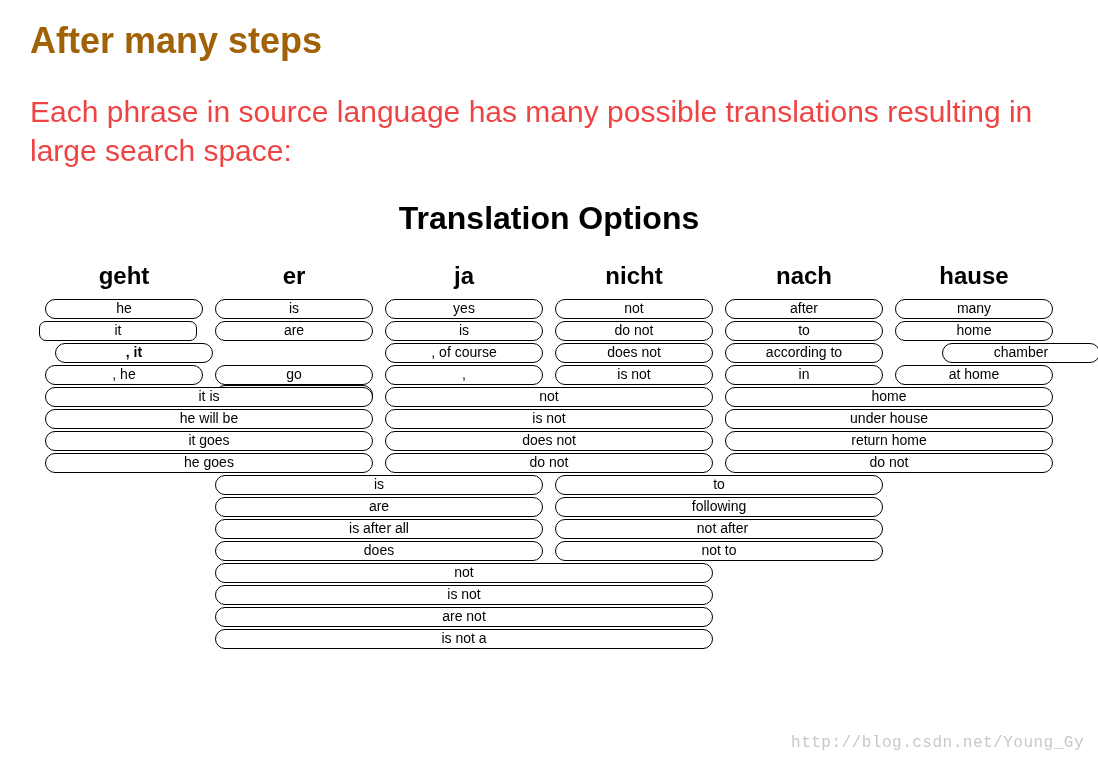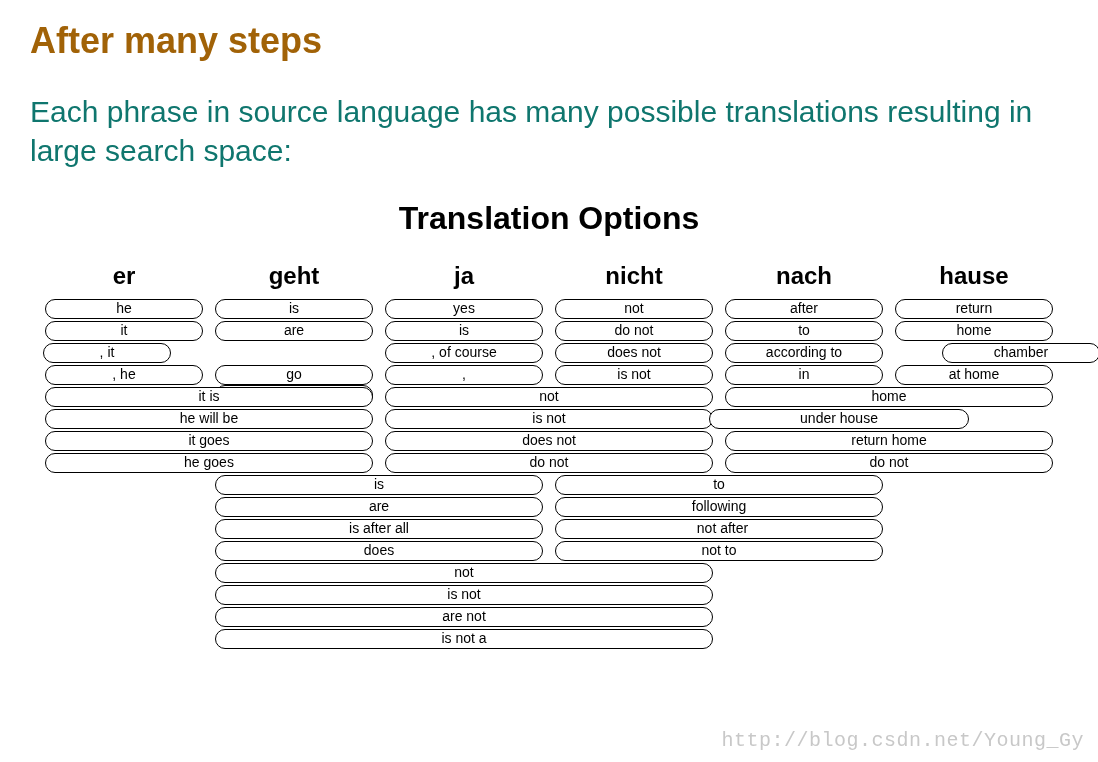--- a/index.html
+++ b/index.html
@@ -12,21 +12,21 @@
     padding: 20px 30px;
   }
   .title {
     color: #a16207;
     font-size: 36px;
     font-weight: bold;
     margin-bottom: 30px;
   }
   .description {
     font-size: 30px;
-    color: #0f766e;
+    color: #ef4444;
     line-height: 1.3;
     margin-bottom: 30px;
   }
   .diagram-title {
     font-size: 32px;
     font-weight: bold;
     text-align: center;
     margin-bottom: 25px;
     font-family: Arial, Helvetica, sans-serif;
   }
@@ -63,60 +63,60 @@
     font-family: Helvetica, Arial, sans-serif;
     top: 1px;
     overflow: hidden;
     white-space: nowrap;
   }
   .watermark {
     position: absolute;
     bottom: 10px;
     right: 14px;
     color: #c8c8c8;
-    font-size: 20px;
+    font-size: 16px;
     font-family: "Courier New", monospace;
     letter-spacing: 0.5px;
   }
 </style>
 </head>
 <body>
 
 <h1 class="title">After many steps</h1>
 <p class="description">Each phrase in source language has many possible translations resulting in large search space:</p>
 <h2 class="diagram-title">Translation Options</h2>
 
 <div class="grid">
   <div class="hdr-row" id="hdr-row">
+      <div class="hdr-cell">geht</div>
       <div class="hdr-cell">er</div>
-      <div class="hdr-cell">geht</div>
       <div class="hdr-cell">ja</div>
       <div class="hdr-cell">nicht</div>
       <div class="hdr-cell">nach</div>
       <div class="hdr-cell">hause</div>
     </div>
   <div class="rows" id="rows">
       <div class="row">
         <div class="pill" style="left: 6px; width: 158px;">he</div>
         <div class="pill" style="left: 176px; width: 158px;">is</div>
         <div class="pill" style="left: 346px; width: 158px;">yes</div>
         <div class="pill" style="left: 516px; width: 158px;">not</div>
         <div class="pill" style="left: 686px; width: 158px;">after</div>
-        <div class="pill" style="left: 856px; width: 158px;">return</div>
+        <div class="pill" style="left: 856px; width: 158px;">many</div>
       </div>
       <div class="row">
-        <div class="pill" style="left: 6px; width: 158px;">it</div>
+        <div class="pill" style="left: 0; width: 158px; border-radius: 7px;">it</div>
         <div class="pill" style="left: 176px; width: 158px;">are</div>
         <div class="pill" style="left: 346px; width: 158px;">is</div>
         <div class="pill" style="left: 516px; width: 158px;">do not</div>
         <div class="pill" style="left: 686px; width: 158px;">to</div>
         <div class="pill" style="left: 856px; width: 158px;">home</div>
       </div>
       <div class="row">
-        <div class="pill" style="left: 4px; width: 128px;">, it</div>
+        <div class="pill" style="left: 16px; width: 158px; font-weight: bold;">, it</div>
         <div class="pill" style="left: 176px; width: 158px; margin-top: 42px;">goes</div>
         <div class="pill" style="left: 346px; width: 158px;">, of course</div>
         <div class="pill" style="left: 516px; width: 158px;">does not</div>
         <div class="pill" style="left: 686px; width: 158px;">according to</div>
         <div class="pill" style="left: 856px; width: 158px; margin-left: 47px;">chamber</div>
       </div>
       <div class="row">
         <div class="pill" style="left: 6px; width: 158px;">, he</div>
         <div class="pill" style="left: 176px; width: 158px;">go</div>
         <div class="pill" style="left: 346px; width: 158px;">,</div>
@@ -125,21 +125,21 @@
         <div class="pill" style="left: 856px; width: 158px;">at home</div>
       </div>
       <div class="row">
         <div class="pill" style="left: 6px; width: 328px;">it is</div>
         <div class="pill" style="left: 346px; width: 328px;">not</div>
         <div class="pill" style="left: 686px; width: 328px;">home</div>
       </div>
       <div class="row">
         <div class="pill" style="left: 6px; width: 328px;">he will be</div>
         <div class="pill" style="left: 346px; width: 328px;">is not</div>
-        <div class="pill" style="left: 670px; width: 260px;">under house</div>
+        <div class="pill" style="left: 686px; width: 328px; border-radius: 9px;">under house</div>
       </div>
       <div class="row">
         <div class="pill" style="left: 6px; width: 328px;">it goes</div>
         <div class="pill" style="left: 346px; width: 328px;">does not</div>
         <div class="pill" style="left: 686px; width: 328px;">return home</div>
       </div>
       <div class="row">
         <div class="pill" style="left: 6px; width: 328px;">he goes</div>
         <div class="pill" style="left: 346px; width: 328px;">do not</div>
         <div class="pill" style="left: 686px; width: 328px;">do not</div>

